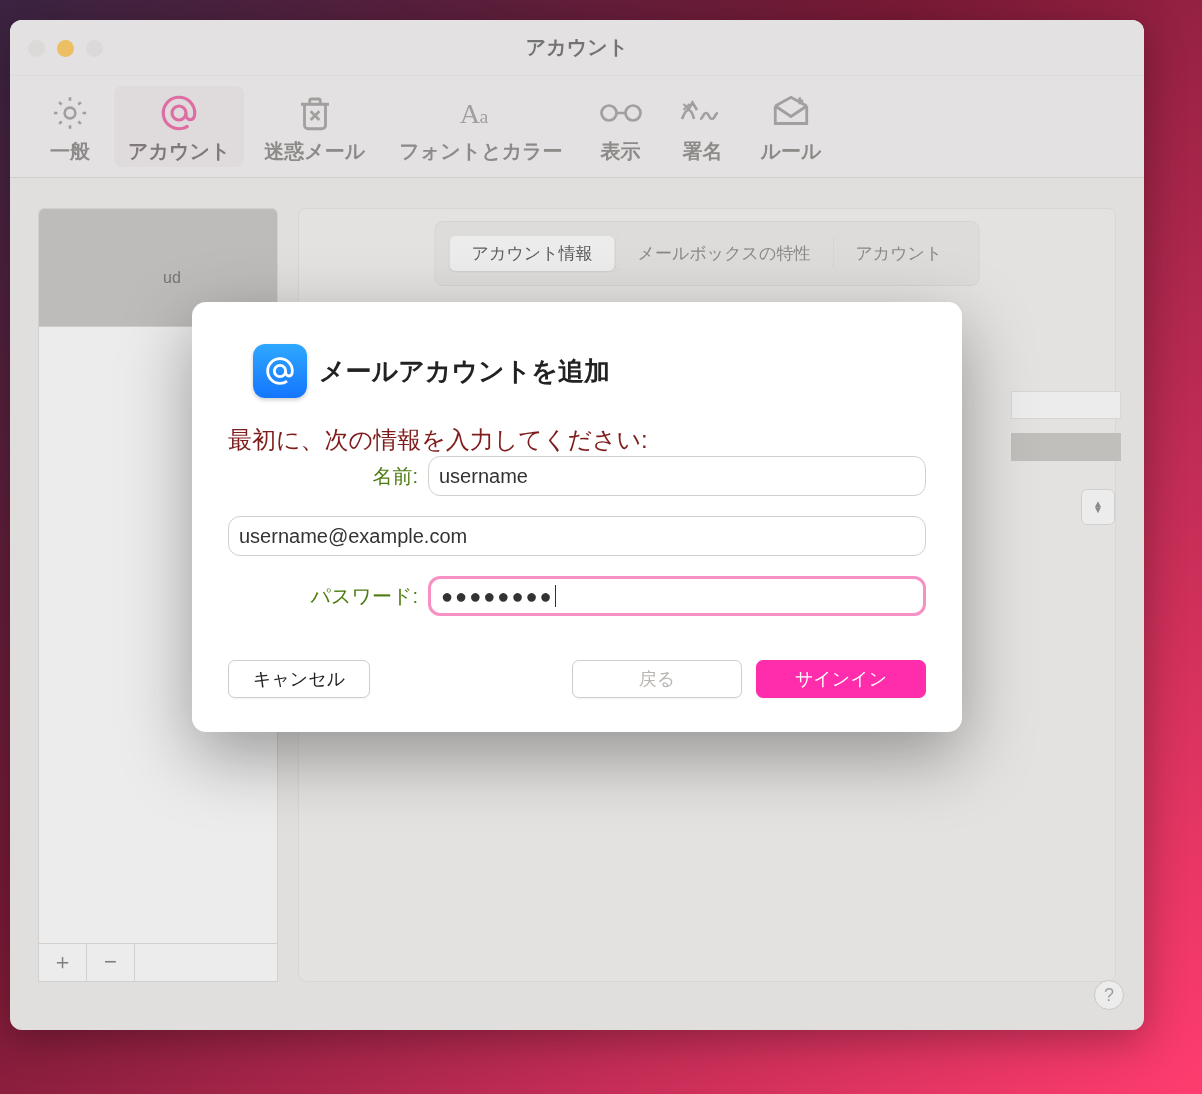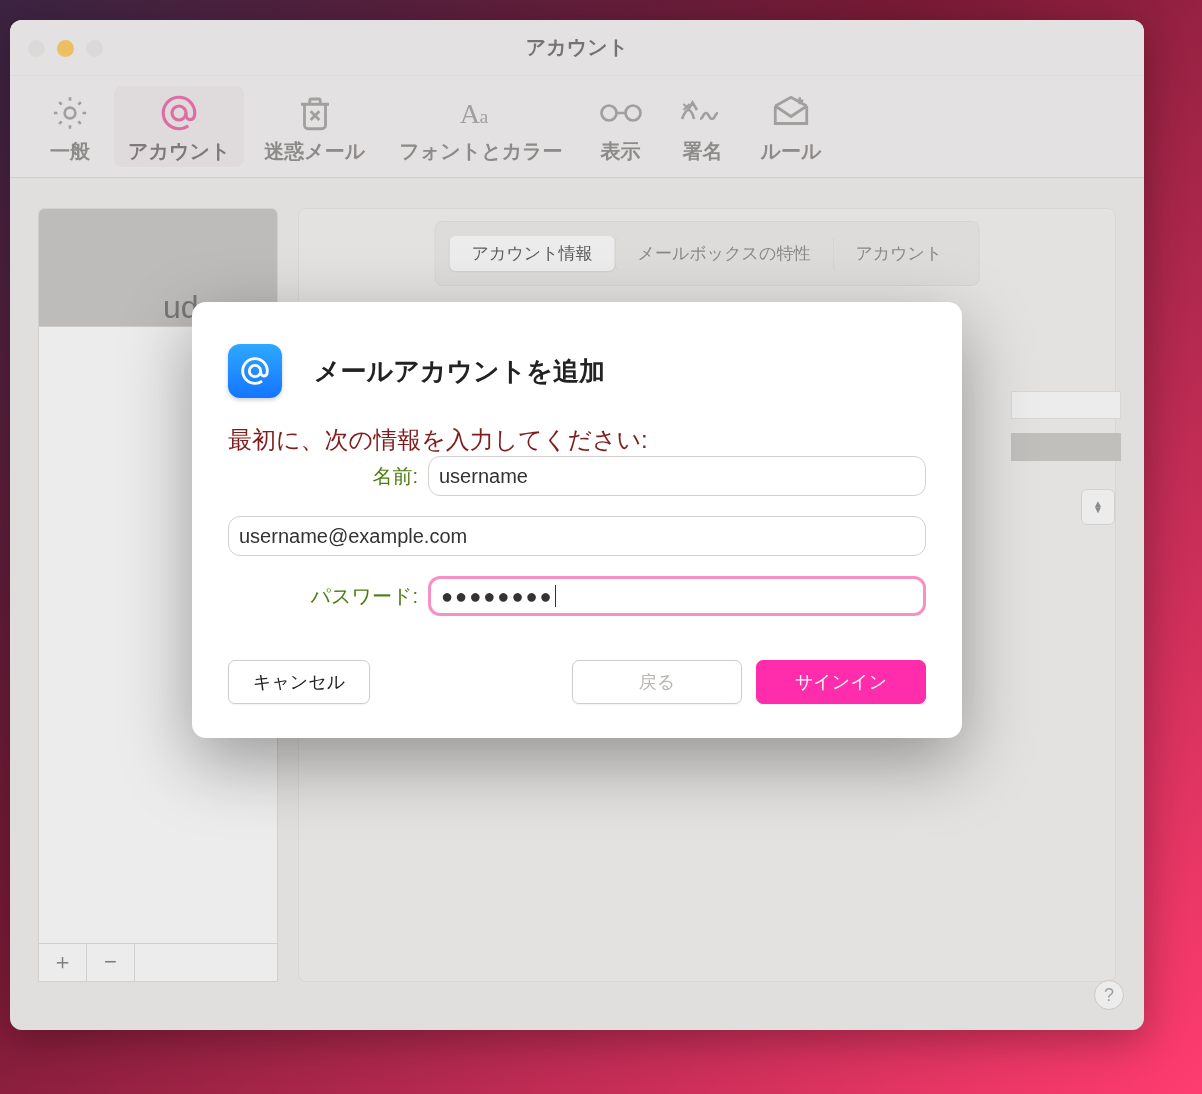--- a/index.html
+++ b/index.html
@@ -56,21 +56,21 @@
       display: flex;
       padding: 30px 28px 48px;
       gap: 20px;
     }
     .sidebar {
       width: 240px; display:flex; flex-direction:column;
       background: #fff; border:1px solid #d8d5d2; border-radius: 6px 6px 0 0;
       overflow: hidden;
     }
     .side-top { flex:1; position:relative; }
-    .side-row { height: 118px; background: #b8b5b3; color:#4c4a48; font-size:32px; display:flex; align-items:flex-end; padding: 20px 0 0 124px; border-bottom:1px solid #cfccc9;}
+    .side-row { height: 118px; background: #b8b5b3; color:#4c4a48; font-size:16px; display:flex; align-items:center; padding: 20px 0 0 124px; border-bottom:1px solid #cfccc9;}
     .side-controls { height: 38px; display:flex; border-top:1px solid #d8d5d2; }
     .side-btn { width:48px; font-size:22px; color:#555; text-align:center; line-height:36px; border-right:1px solid #d8d5d2; background:#fff;}
     .content {
       flex:1; background:#f3f0ed; border:1px solid #e1dedb; border-radius:8px;
       position:relative;
     }
     .segtabs {
       position:absolute; top:12px; left:50%; transform:translateX(-50%);
       display:flex; background:#eae7e3; border-radius:8px; padding:14px;
       border:1px solid #ddd8d4;
@@ -87,41 +87,41 @@
       background: rgba(200,200,200,0.35);
       display:flex; align-items:flex-start; justify-content:center;
       padding-top: 282px;
     }
     .modal {
       width: 770px; background:#fff; border-radius:14px;
       box-shadow: 0 24px 70px rgba(0,0,0,0.35);
       padding: 42px 36px 34px;
       position:relative;
     }
-    .modal-head { display:flex; align-items:center; gap:32px; margin-bottom:26px;}
+    .modal-head { display:flex; align-items:center; gap:12px; margin-bottom:26px;margin-left:25px;}
     .app-ico {
       width:54px; height:54px; border-radius:12px;
       background: linear-gradient(180deg,#2ea8ff,#1475ff);
       display:flex; align-items:center; justify-content:center;
       box-shadow: 0 2px 4px rgba(0,0,0,.2);
     }
     .modal-title { font-size:26px; font-weight:700; color:#222; }
     .modal-sub { font-size:24px; color:#7f1d1d; }
     .form-row { display:flex; align-items:center; margin-bottom:20px; }
     .form-lbl { width: 200px; text-align:right; font-size:20px; color:#4d7c0f; padding-right:10px;}
     .form-in {
       flex:1; height:40px; font-size:20px; padding:0 10px;
       border:1px solid #d3d0ce; border-radius:12px; background:#fff; color:#333;
       outline:none;
     }
     .form-in.focus { border:3px solid #f790c3; }
     .cursor { display:inline-block; width:1px; height:22px; background:#333; vertical-align:middle; margin-left:1px;}
     .modal-actions { display:flex; margin-top:44px; align-items:center;}
     .btn {
-      height:44px; padding:4px 24px; border-radius:7px; font-size:18px;
+      height:38px; padding:4px 24px; border-radius:7px; font-size:18px;
       border:1px solid #d0cdca; background:#fff; color:#222;
       display:flex; align-items:center; justify-content:center;
       box-shadow:0 1px 2px rgba(0,0,0,.05);
     }
     .btn.disabled { color:#b9b6b3;text-align:right; }
     .btn.primary { background:#ff2cab; border-color:#ff2cab; color:#fff; font-weight:500;}
     .spacer { flex:1; }
 
     .help {
       position:absolute; right:20px; bottom:20px;

